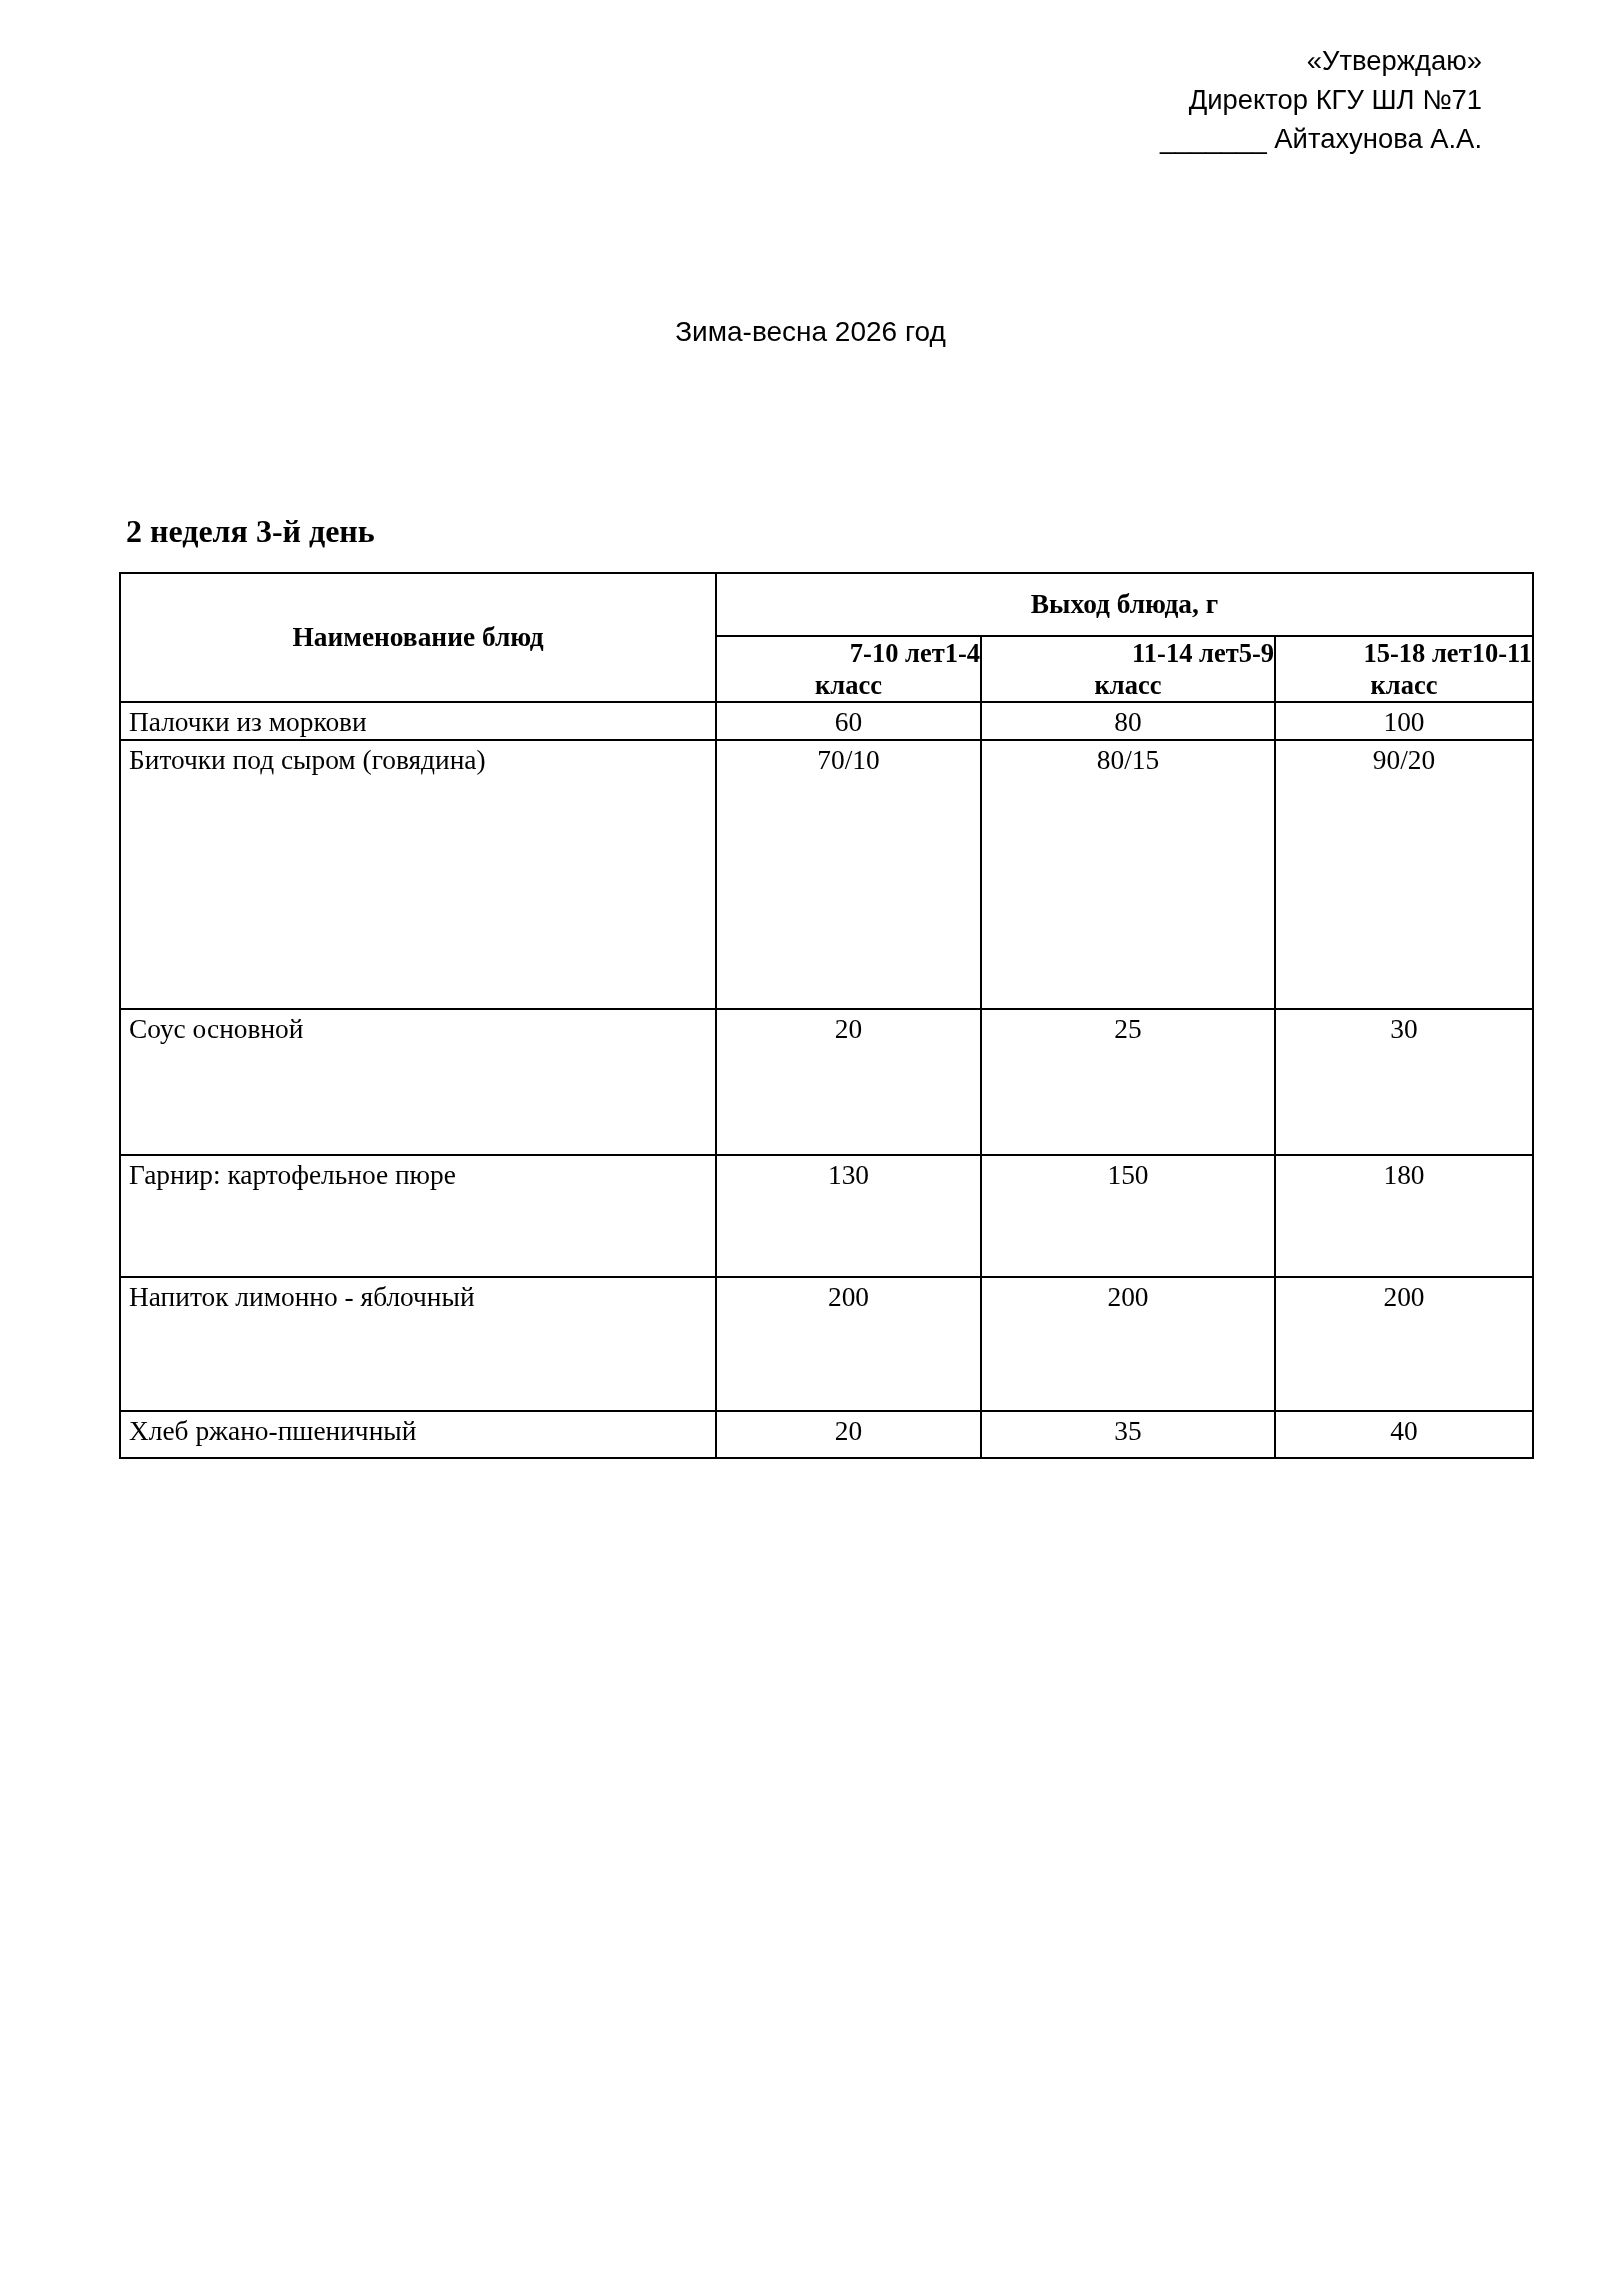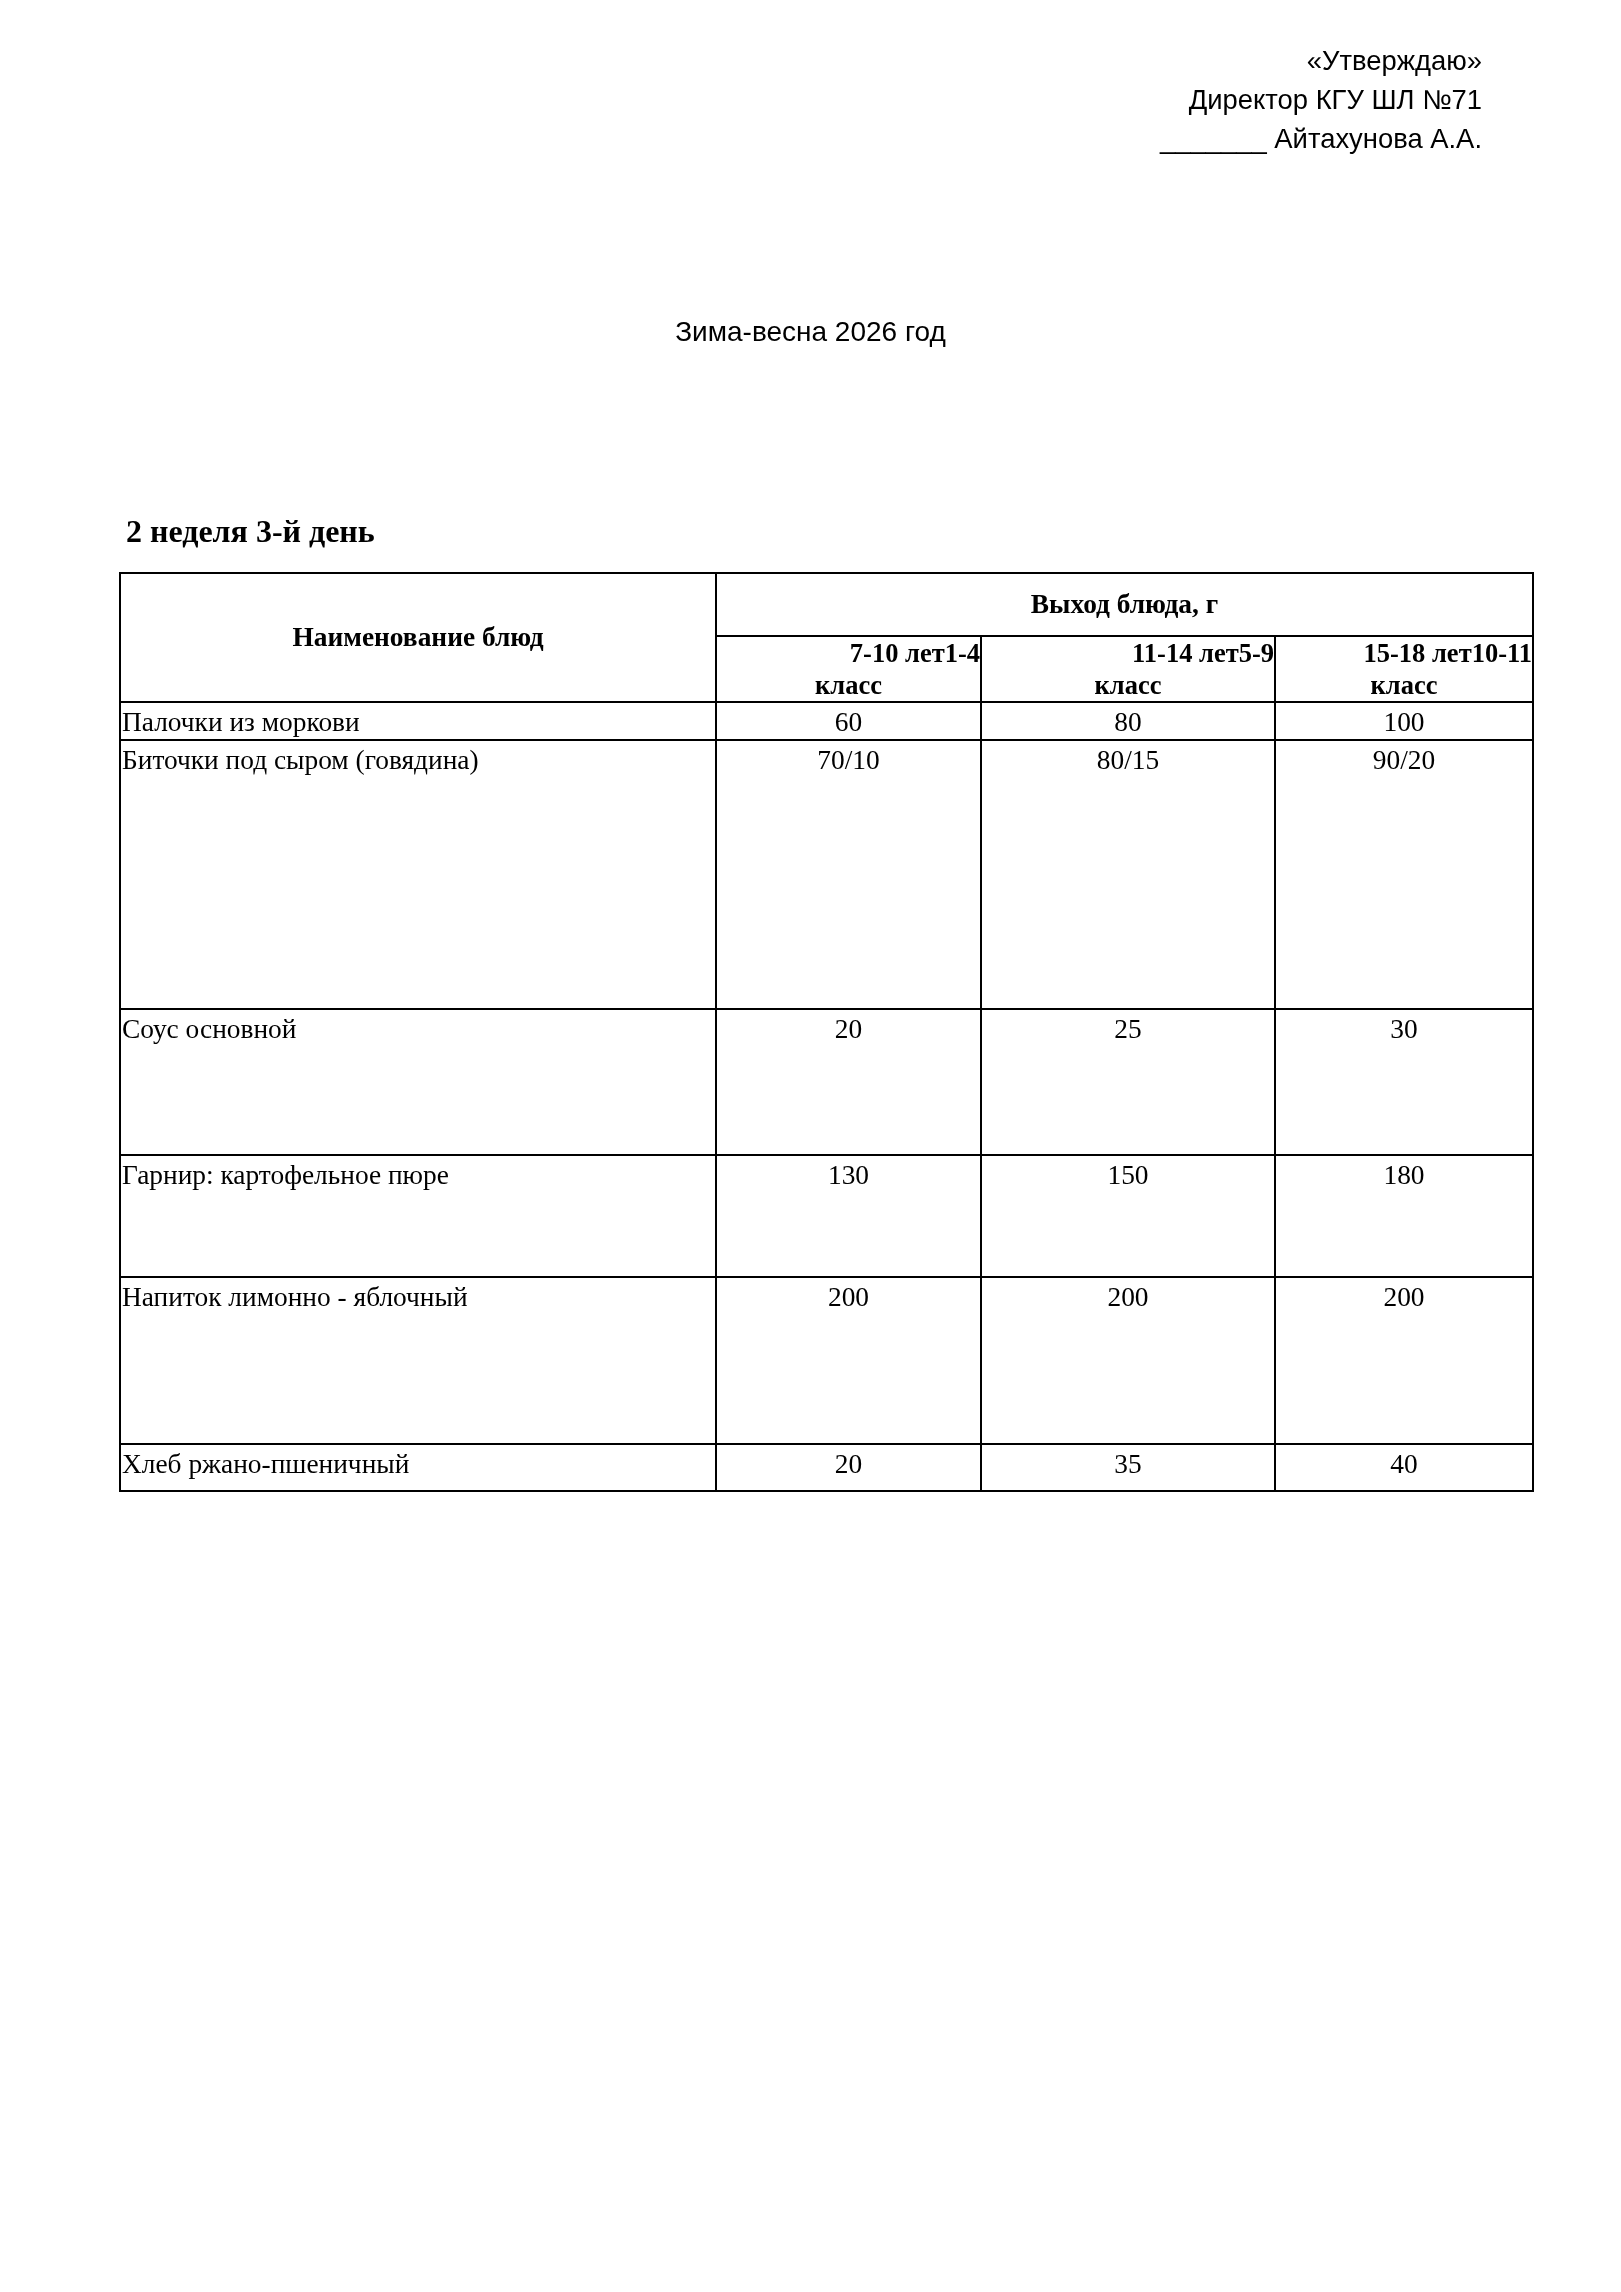--- a/index.html
+++ b/index.html
@@ -82,27 +82,27 @@
     padding: 6.9px 13.7px 0 15.7px;
     font-size: 26.5px;
     line-height: 32px;
   }
   .age-line1 { display: flex; justify-content: flex-end; }
   .age-line2 { text-align: center; }
   .menu-table tbody td {
     vertical-align: top;
     padding-top: 3.9px;
   }
-  td.dish { text-align: left; padding-left: 1px; padding-right: 7.8px; }
+  td.dish { text-align: left; padding-left: 8px; padding-right: 7.8px; }
   td.val  { text-align: center; }
   tr.row-0 { height: 38px; }
   tr.row-1 { height: 269px; }
   tr.row-2 { height: 146px; }
   tr.row-3 { height: 122px; }
-  tr.row-4 { height: 167px; margin-top: 26px; }
+  tr.row-4 { height: 134px; margin-top: 26px; }
   tr.row-5 { height: 47px; }
 </style>
 </head>
 <body>
 
 <div class="approval">
   <div>«Утверждаю»</div>
   <div>Директор КГУ ШЛ №71</div>
   <div>_______ Айтахунова А.А.</div>
 </div>

